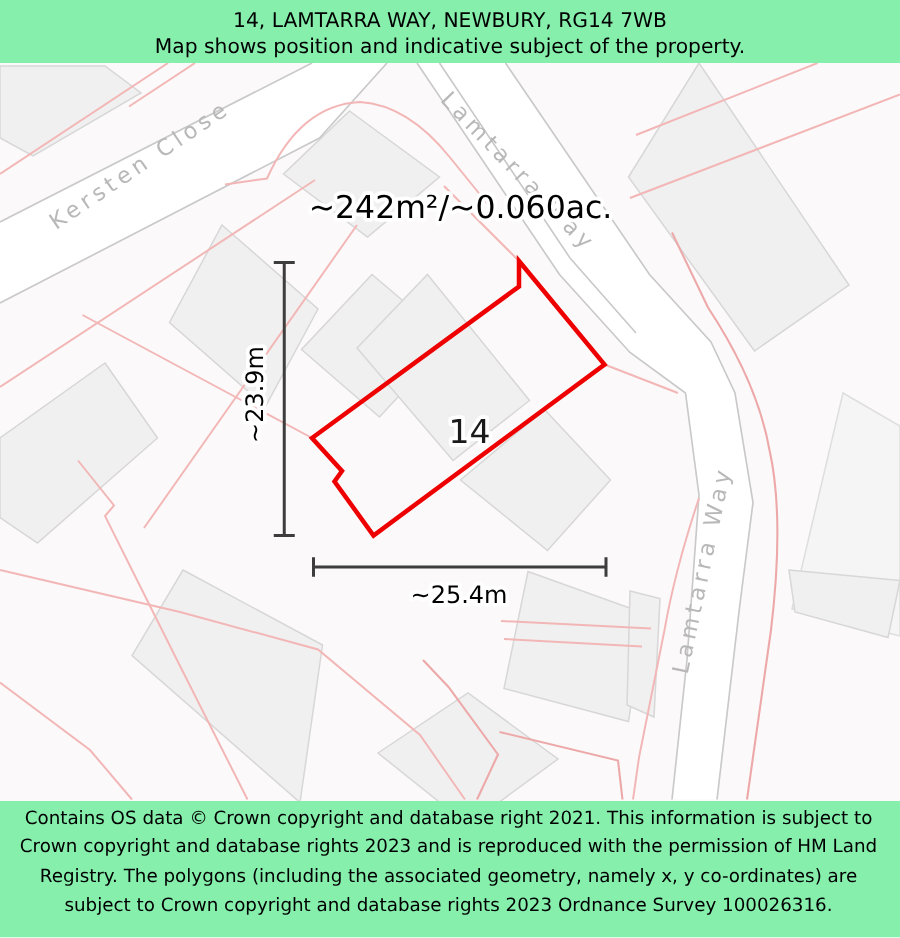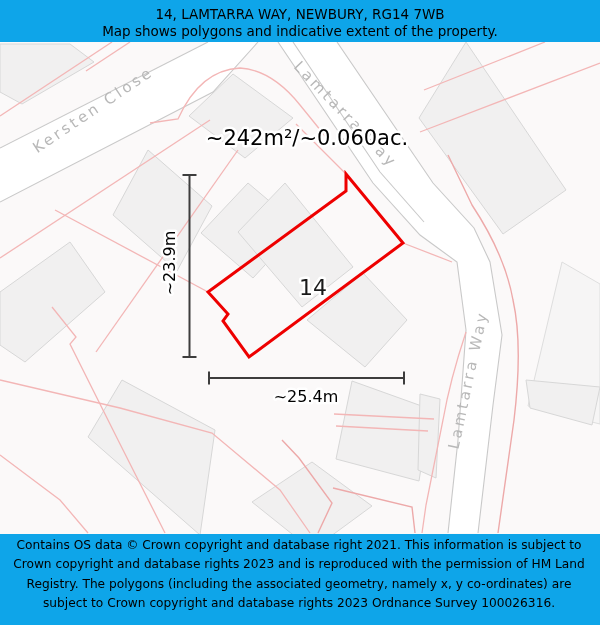--- a/index.html
+++ b/index.html
@@ -1,17 +1,17 @@
 <!DOCTYPE html>
 <html><head>
 <meta charset="utf-8">
 <style>
   html,body{margin:0;padding:0;background:#ffffff;}
   .page{
-    position:relative;width:600px;height:625px;overflow:hidden;background:#0ea5e9;
+    position:relative;width:600px;height:625px;overflow:hidden;background:#86efac;
     font-family:"DejaVu Sans","Liberation Sans",sans-serif;color:#000;
   }
   .header{position:absolute;top:0;left:0;width:600px;text-align:center;padding-top:6px;}
   .header .title{font-size:13.5px;line-height:17px;color:#000;}
   .header .subtitle{font-size:13.5px;line-height:17px;color:#000;}
   .map-wrap{position:absolute;top:42px;left:0;width:600px;height:492px;overflow:hidden;}
   .footer{
     position:absolute;top:536px;left:0;width:592px;padding:0 4px 0 3px;
     font-size:12.2px;line-height:19.3px;color:#000;text-align:center;
   }
@@ -33,21 +33,21 @@
   .area-text{fill:#000;font-size:21px;font-family:"DejaVu Sans","Liberation Sans",sans-serif;}
   .plot-text{fill:#1a1a1a;font-size:22px;font-family:"DejaVu Sans","Liberation Sans",sans-serif;}
 </style>
 </head>
 <body>
 
 <div class="page">
 
   <div class="header">
     <div class="title">14, LAMTARRA WAY, NEWBURY, RG14 7WB</div>
-    <div class="subtitle">Map shows polygons and indicative extent of the property.</div>
+    <div class="subtitle">Map shows position and indicative subject of the property.</div>
   </div>
 
   <div class="map-wrap">
     <svg width="600" height="492" viewBox="0 42 600 492" xmlns="http://www.w3.org/2000/svg">
 
       <rect x="0" y="42" width="600" height="492" fill="#fbf9f9"></rect>
 
       <g>
         <polygon class="road-fill" points="0,148 208,42 258,42 213,92 0,202"></polygon>
         <path class="road-fill" d="M278,42 L373,183 L420,235 L457,262 L466,330 L458,440 L448,533 L478,533 L493,405 L502,335 L490,262 L474,228 L433,183 L337,42 Z"></path>

